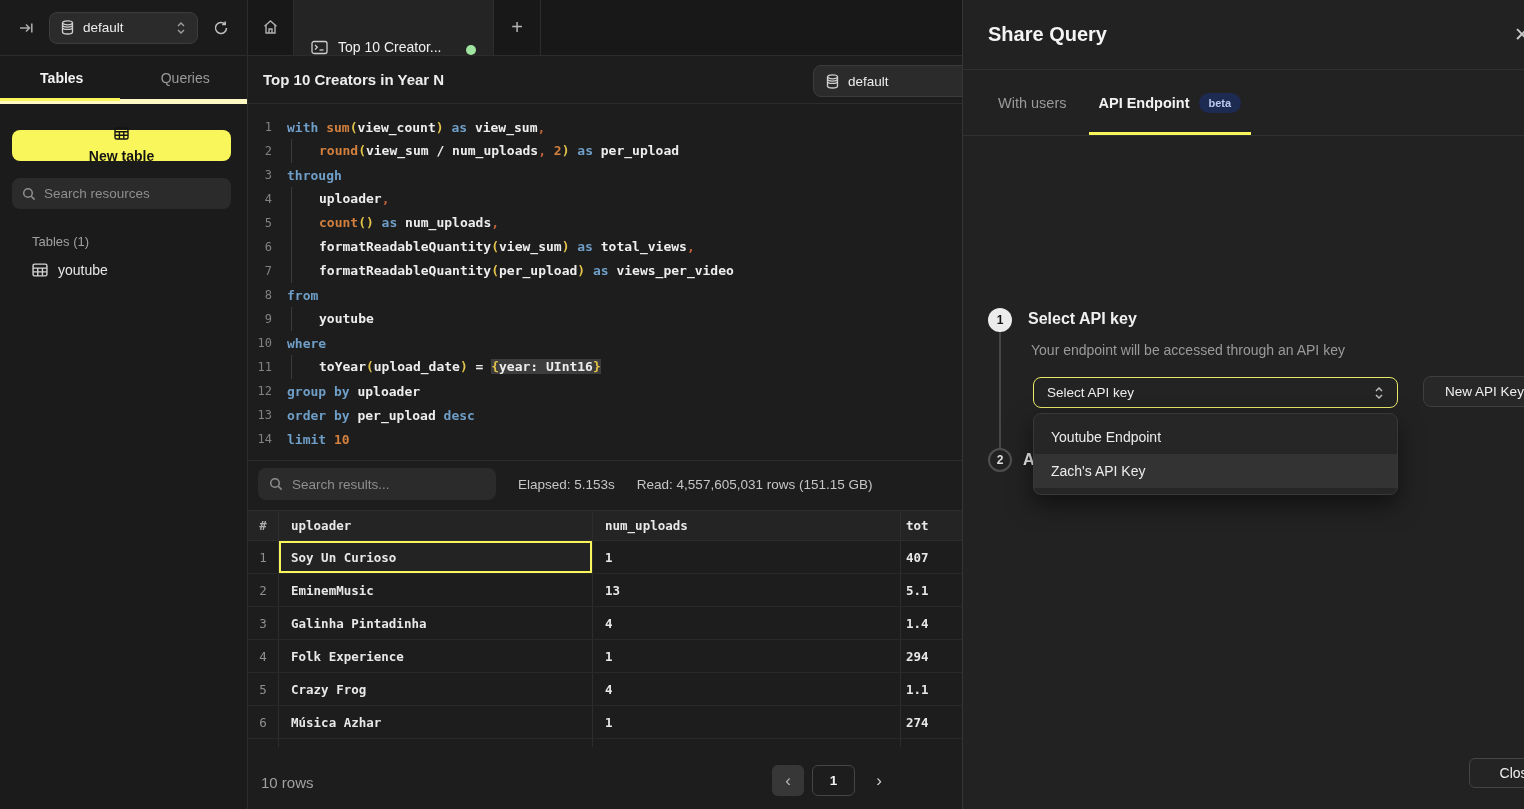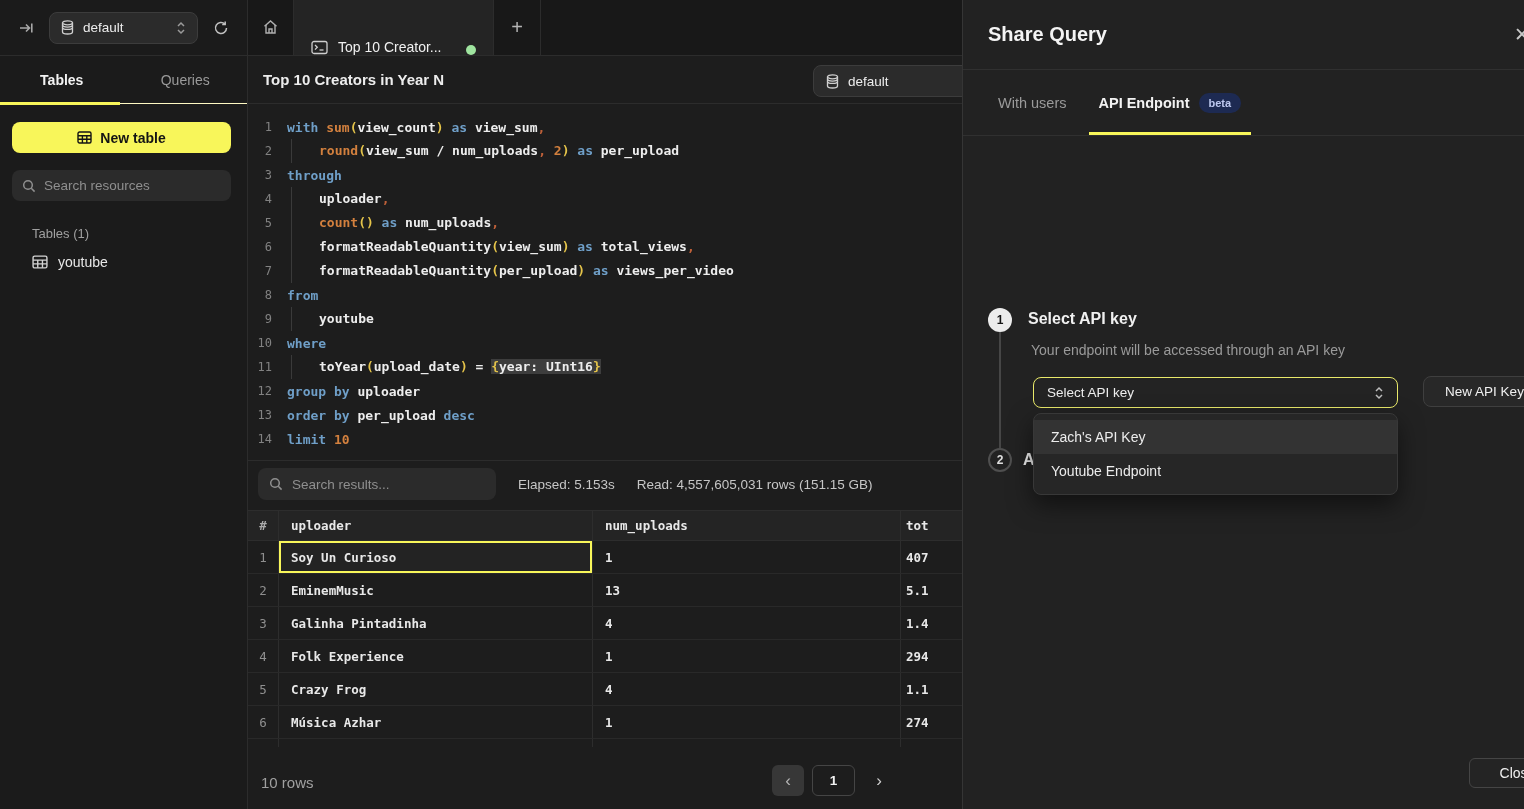--- a/index.html
+++ b/index.html
@@ -8,26 +8,26 @@
   svg { display:block; }
 
   
   #sidebar { position:absolute; left:0; top:0; width:248px; height:809px;
     background:#1b1b1b; border-right:1px solid #2c2c2c; z-index:5; }
   .sb-header { height:56px; border-bottom:1px solid #2c2c2c; display:flex; align-items:center; padding:0 12px; gap:9px; }
   .icon-btn { width:28px; height:28px; display:flex; align-items:center; justify-content:center; color:#a8a8a8; border-radius:6px; cursor:pointer; flex:none; }
   .db-pill { height:32px; background:#2b2b2b; border:1px solid #3c3c3c; border-radius:8px;
     display:flex; align-items:center; gap:9px; padding:0 11px; flex:1; cursor:pointer; }
   .db-pill .lbl { font-size:13.5px; color:#ededed; flex:1; }
-  .sb-tabs { height:48px; border-bottom:1px solid #fef9c3; display:flex; position:relative; }
+  .sb-tabs { height:48px; border-bottom:5px solid #fef9c3; display:flex; position:relative; }
   .sb-tab { width:50%; display:flex; align-items:center; justify-content:center; font-size:14px; color:#9a9a9a; cursor:pointer; }
   .sb-tab.active { color:#f2f2f2; font-weight:bold; }
   .sb-tab-underline { position:absolute; left:0; bottom:-2px; width:120px; height:3px; background:var(--accent); }
-  .new-table-btn { margin:18px 16px 0 12px; height:31px; background:var(--accent); border-radius:8px;
-    display:flex; align-items:center; justify-content:center; gap:8px; color:#141414; font-size:14px; font-weight:bold; cursor:pointer; }
+  .new-table-btn { margin:26px 16px 0 12px; height:31px; background:var(--accent); border-radius:8px;
+    display:flex; align-items:center; justify-content:center; gap:8px; color:#141414; font-size:14px; font-weight:bold; cursor:pointer;flex-direction:column; }
   .sb-search { margin:17px 16px 0 12px; height:31px; background:#2b2b2b; border-radius:8px;
     display:flex; align-items:center; gap:8px; padding:0 10px; color:#8f8f8f; font-size:13.5px; cursor:text; }
   .sb-section { margin:25px 0 0 32px; font-size:13px; color:#a0a0a0; }
   .sb-table-item { margin:13px 0 0 32px; display:flex; align-items:center; gap:10px; font-size:14px; color:#e8e8e8; cursor:pointer; }
 
   
   #topbar { position:absolute; left:248px; top:0; right:0; height:56px; background:#181818;
     border-bottom:1px solid #2c2c2c; display:flex; }
   .tb-home { width:46px; border-right:1px solid #2c2c2c; display:flex; align-items:center; justify-content:center; cursor:pointer; }
   .tb-tab { width:200px; background:#242424; border-right:1px solid #2c2c2c; display:flex; align-items:flex-end; gap:10px; padding:0 17px; cursor:pointer; }
@@ -345,19 +345,19 @@
       <span class="lbl">Select API key</span>
       <span>
         <svg width="10" height="14" viewBox="0 0 10 14" fill="none" stroke="#bdbdbd" stroke-width="1.5">
           <path d="M2 5l3-3 3 3M2 9l3 3 3-3"></path>
         </svg>
       </span>
     </div>
     <div class="new-key-btn">New API Key</div>
 
     <div class="key-dropdown" id="key-dropdown">
+        <div class="key-option">Youtube Endpoint</div>
         <div class="key-option highlighted">Zach's API Key</div>
-        <div class="key-option">Youtube Endpoint</div>
       </div>
   </div>
 
   <div class="panel-close-btn">Close</div>
 </div>
 
 </body></html>

